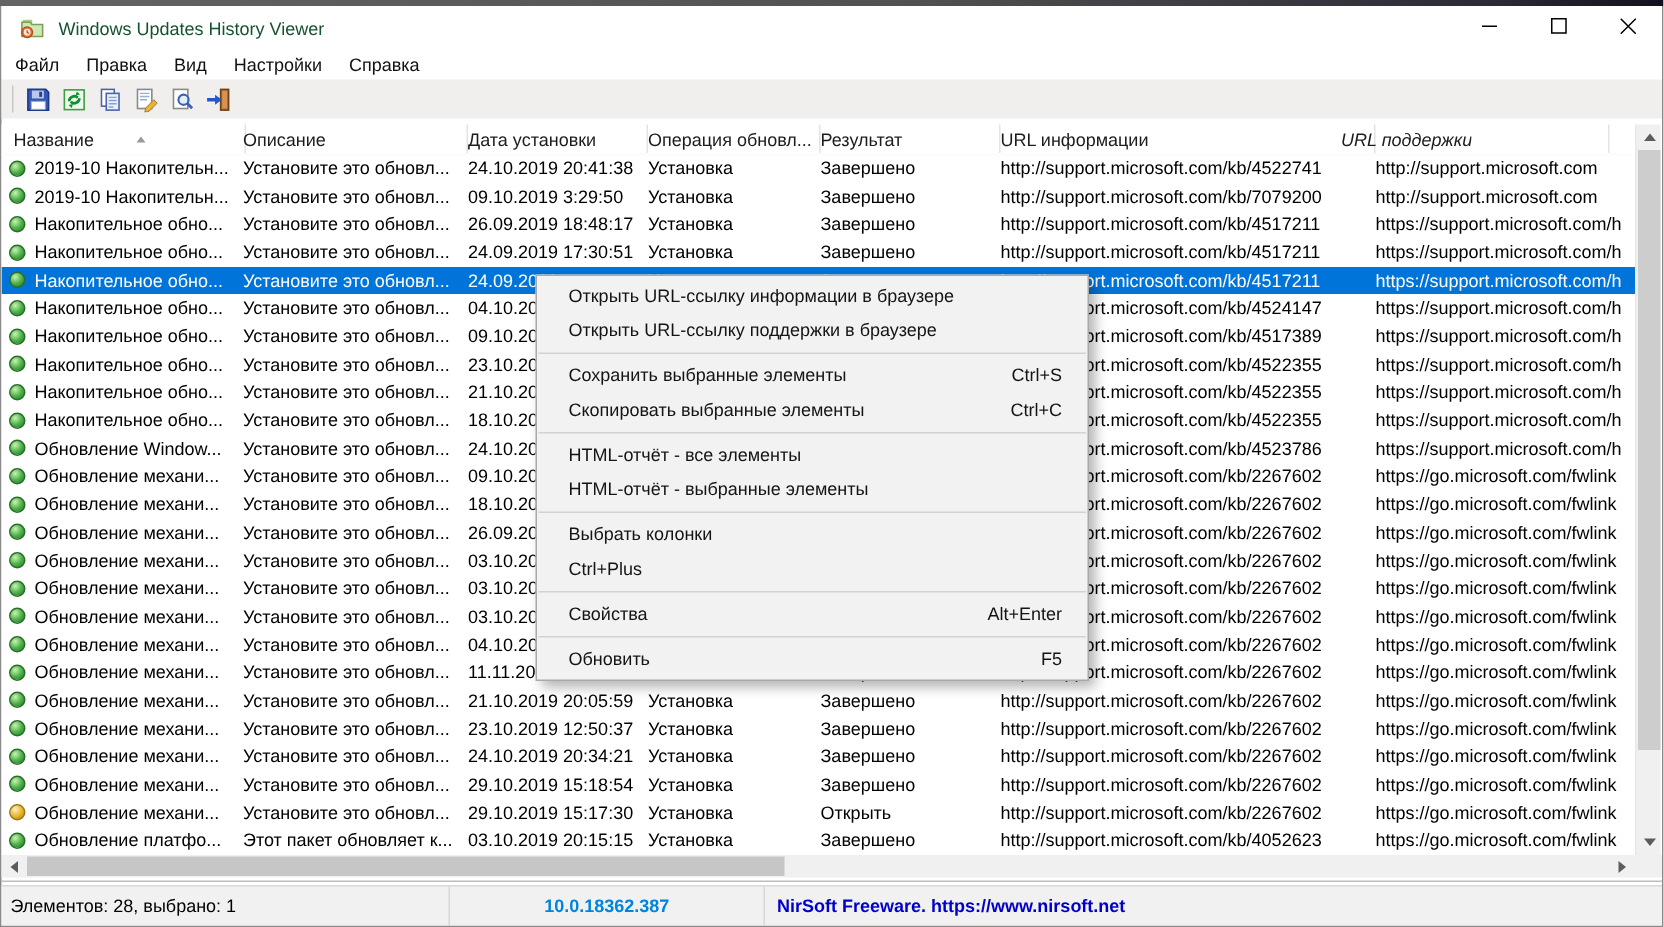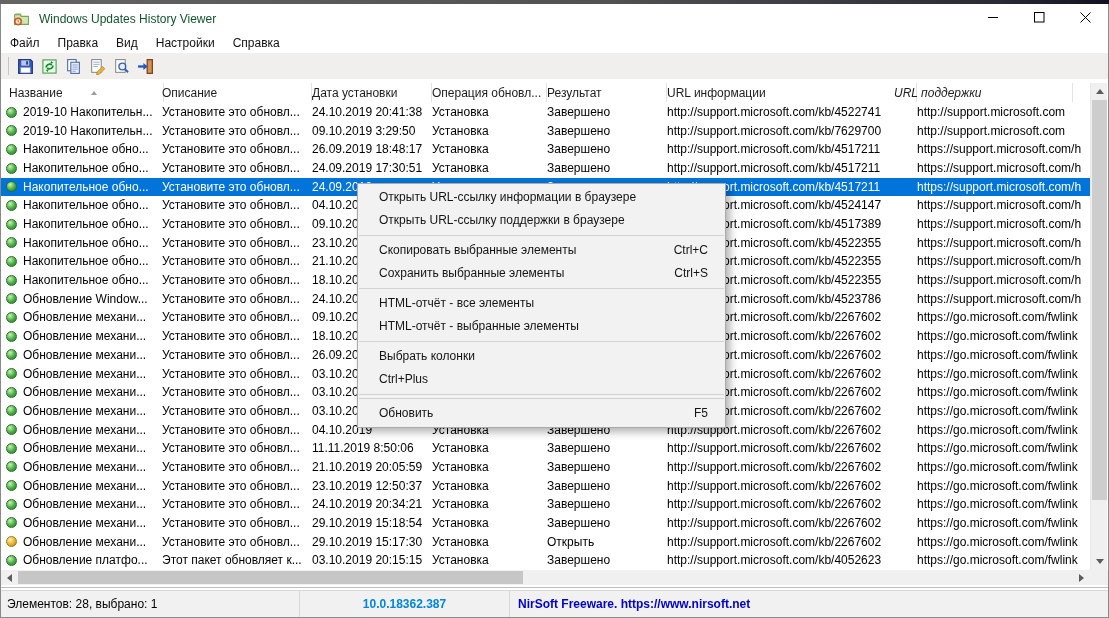--- a/index.html
+++ b/index.html
@@ -200,21 +200,21 @@
         <span class="lcell" style="left: 666px; width: 242px;">http://support.microsoft.com/kb/4522741</span>
         <span class="lcell" style="left: 916px; width: 171px;">http://support.microsoft.com</span>
       </div>
       <div class="lrow" style="top: 18.68px; height: 18.68px;">
         <span class="ball green"></span>
         <span class="lcell" style="left: 22px; width: 131px;">2019-10 Накопительн...</span>
         <span class="lcell" style="left: 161px; width: 142px;">Установите это обновл...</span>
         <span class="lcell" style="left: 311px; width: 112px;">09.10.2019 3:29:50</span>
         <span class="lcell" style="left: 431px; width: 107px;">Установка</span>
         <span class="lcell" style="left: 546px; width: 112px;">Завершено</span>
-        <span class="lcell" style="left: 666px; width: 242px;">http://support.microsoft.com/kb/7629700</span>
+        <span class="lcell" style="left: 666px; width: 242px;">http://support.microsoft.com/kb/7079200</span>
         <span class="lcell" style="left: 916px; width: 171px;">http://support.microsoft.com</span>
       </div>
       <div class="lrow" style="top: 37.36px; height: 18.68px;">
         <span class="ball green"></span>
         <span class="lcell" style="left: 22px; width: 131px;">Накопительное обно...</span>
         <span class="lcell" style="left: 161px; width: 142px;">Установите это обновл...</span>
         <span class="lcell" style="left: 311px; width: 112px;">26.09.2019 18:48:17</span>
         <span class="lcell" style="left: 431px; width: 107px;">Установка</span>
         <span class="lcell" style="left: 546px; width: 112px;">Завершено</span>
         <span class="lcell" style="left: 666px; width: 242px;">http://support.microsoft.com/kb/4517211</span>
@@ -466,42 +466,46 @@
 
   <div class="context-menu" id="ctxmenu">
       <div class="mi">
         <span>Открыть URL-ссылку информации в браузере</span>
       </div>
       <div class="mi">
         <span>Открыть URL-ссылку поддержки в браузере</span>
       </div>
       <div class="msep"></div>
       <div class="mi">
+        <span>Сохранить выбранные элементы</span>
+        <span class="shortcut">Ctrl+S</span>
+      </div>
+      <div class="mi">
         <span>Скопировать выбранные элементы</span>
         <span class="shortcut">Ctrl+C</span>
       </div>
-      <div class="mi">
-        <span>Сохранить выбранные элементы</span>
-        <span class="shortcut">Ctrl+S</span>
-      </div>
       <div class="msep"></div>
       <div class="mi">
         <span>HTML-отчёт - все элементы</span>
       </div>
       <div class="mi">
         <span>HTML-отчёт - выбранные элементы</span>
       </div>
       <div class="msep"></div>
       <div class="mi">
         <span>Выбрать колонки</span>
       </div>
       <div class="mi">
         <span class="shortcut">Ctrl+Plus</span>
       </div>
       <div class="msep"></div>
+      <div class="mi">
+        <span>Свойства</span>
+        <span class="shortcut">Alt+Enter</span>
+      </div>
       <div class="msep"></div>
       <div class="mi">
         <span>Обновить</span>
         <span class="shortcut">F5</span>
       </div>
     </div>
 
   <div class="statusbar" id="statusbar">
       <div class="pane pane-count">Элементов: 28, выбрано: 1</div>
       <div class="pane pane-version">10.0.18362.387</div>

